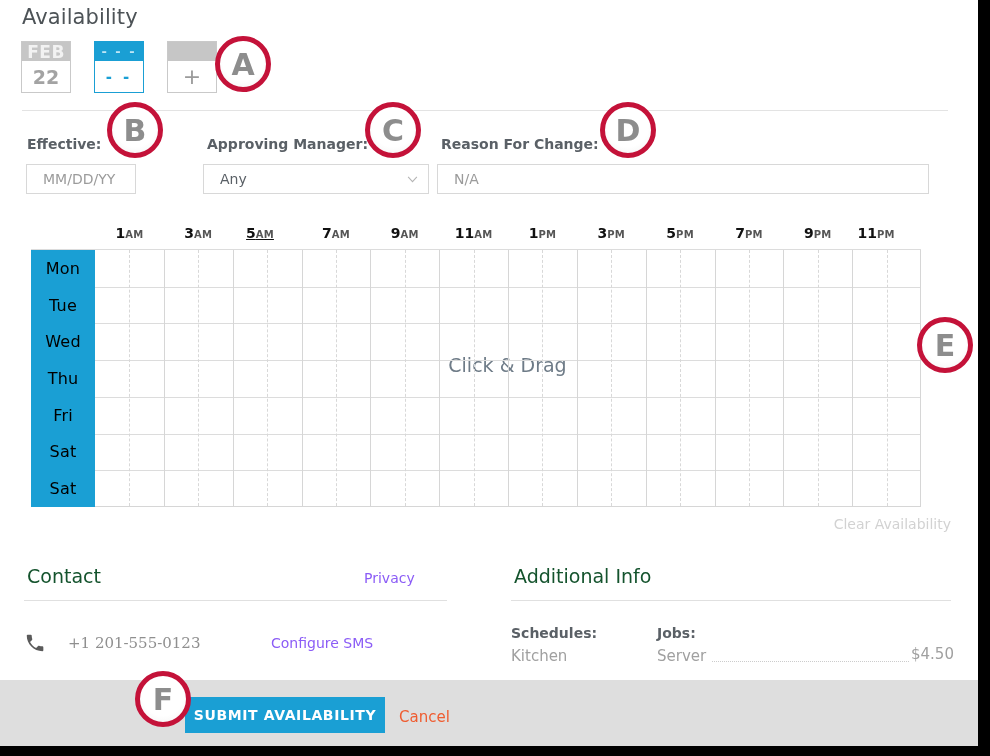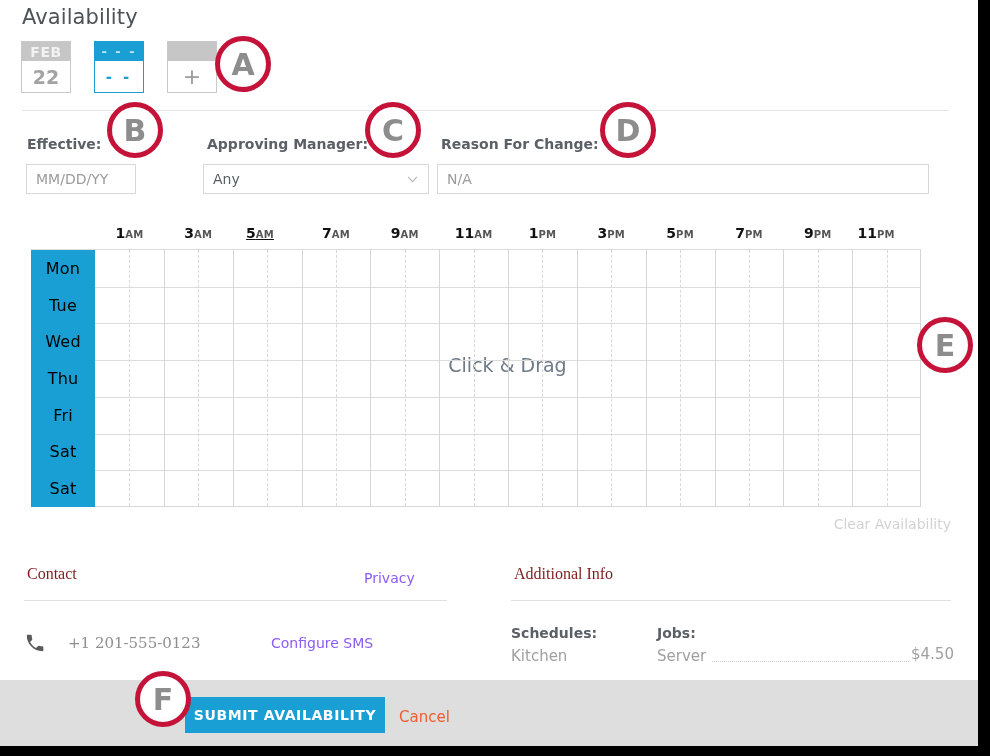--- a/index.html
+++ b/index.html
@@ -67,21 +67,21 @@
     border: 1px solid #c9c9c9;
     background: #ffffff;
     display: flex;
     flex-direction: column;
     overflow: hidden;
   }
   .tile .tile-head {
     height: 19px;
     background: #c6c6c6;
     color: #f2f2f2;
-    font-size: 14px;
+    font-size: 17px;
     font-weight: bold;
     letter-spacing: .5px;
     display: flex;
     align-items: center;
     justify-content: center;
   }
   .tile .tile-body {
     flex: 1;
     display: flex;
     align-items: center;
@@ -135,21 +135,21 @@
     position: absolute;
     top: 28px;
     box-sizing: border-box;
     height: 30px;
     border: 1px solid #d8d8d8;
     background: #fff;
     font-size: 14px;
     color: #9b9b9b;
     display: flex;
     align-items: center;
-    padding: 0 9px;
+    padding: 0 16px;
     font-family: "DejaVu Sans", "Liberation Sans", sans-serif;
   }
   .field-box.value { color: #5a6066; }
   .chevron {
     position: absolute;
     right: 10px;
     top: 11px;
     width: 11px; height: 7px;
   }
 
@@ -240,24 +240,23 @@
     position: absolute;
     right: 27px;
     top: 516px;
     font-size: 14px;
     color: #d2d2d2;
   }
 
   
   .panel-title {
     position: absolute;
-    font-size: 16px;
-    color: #7f1d1d;
+    font-size: 19px;
+    color: #14532d;
     font-weight: 400;
-    font-family: Liberation Serif, serif;
   }
   .panel-rule {
     position: absolute;
     height: 1px;
     background: #e0e0e0;
   }
   .link-orange {
     position: absolute;
     font-size: 14px;
     color: #8b5cf6;

